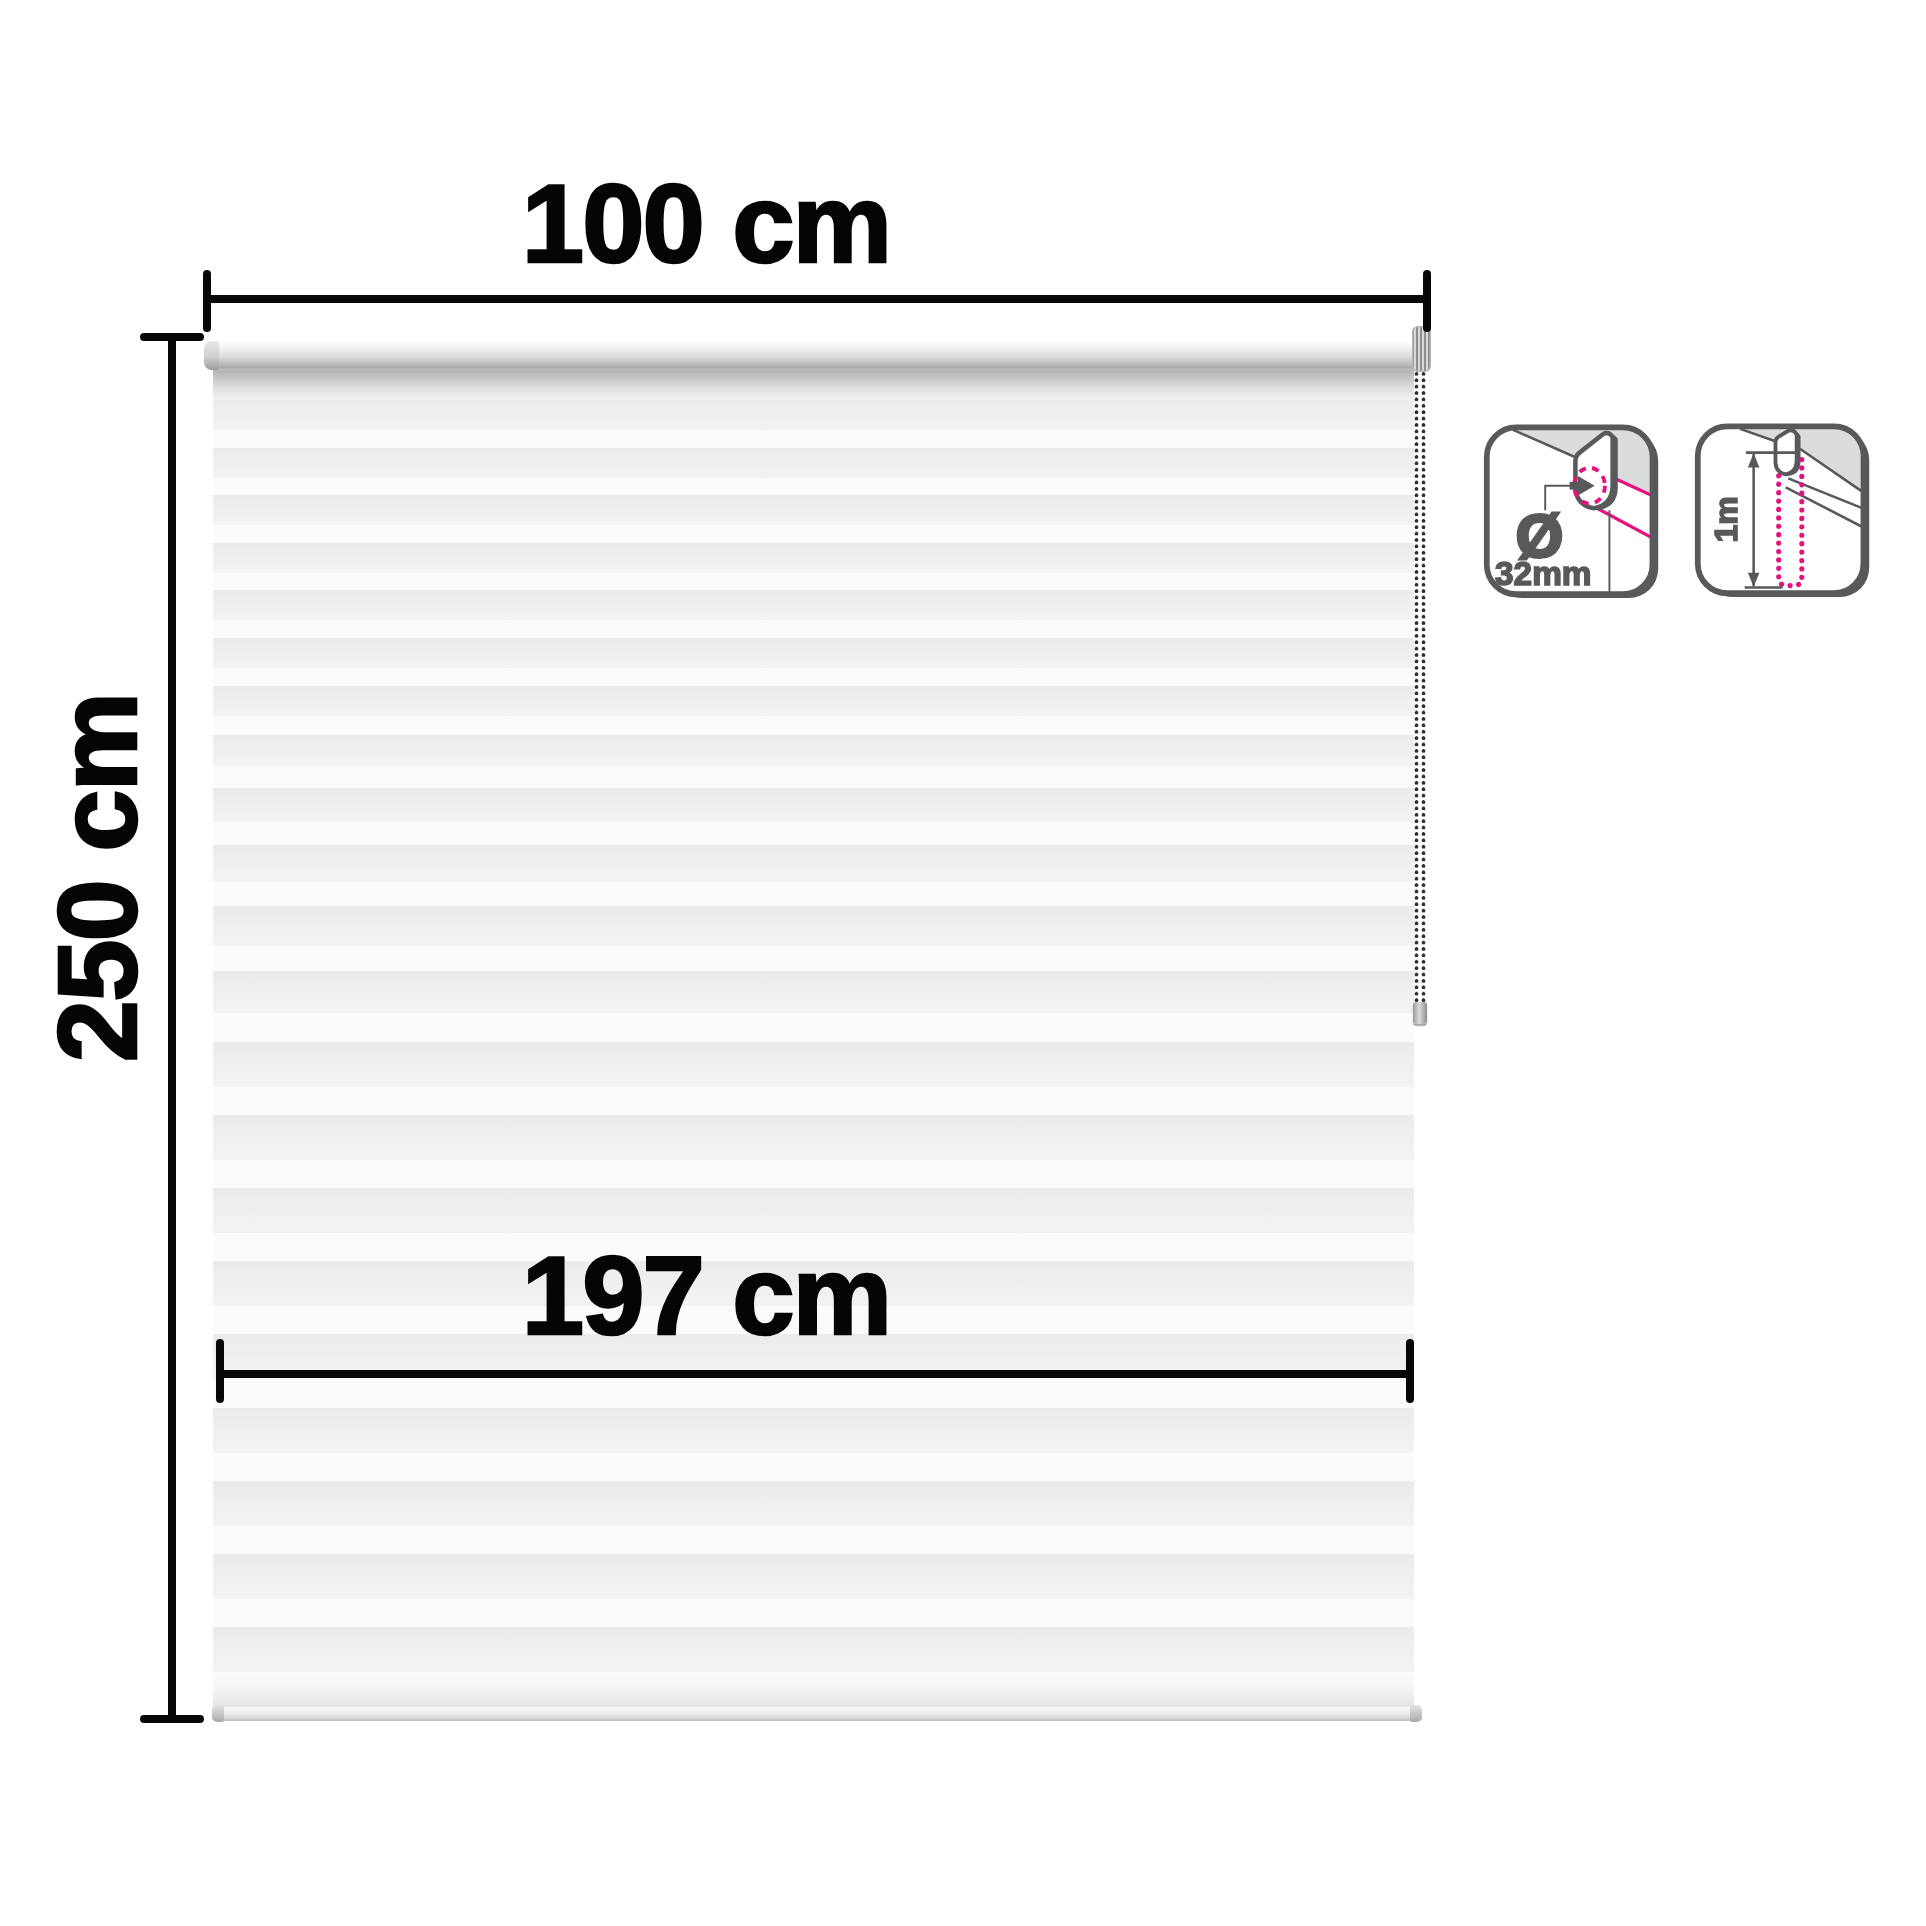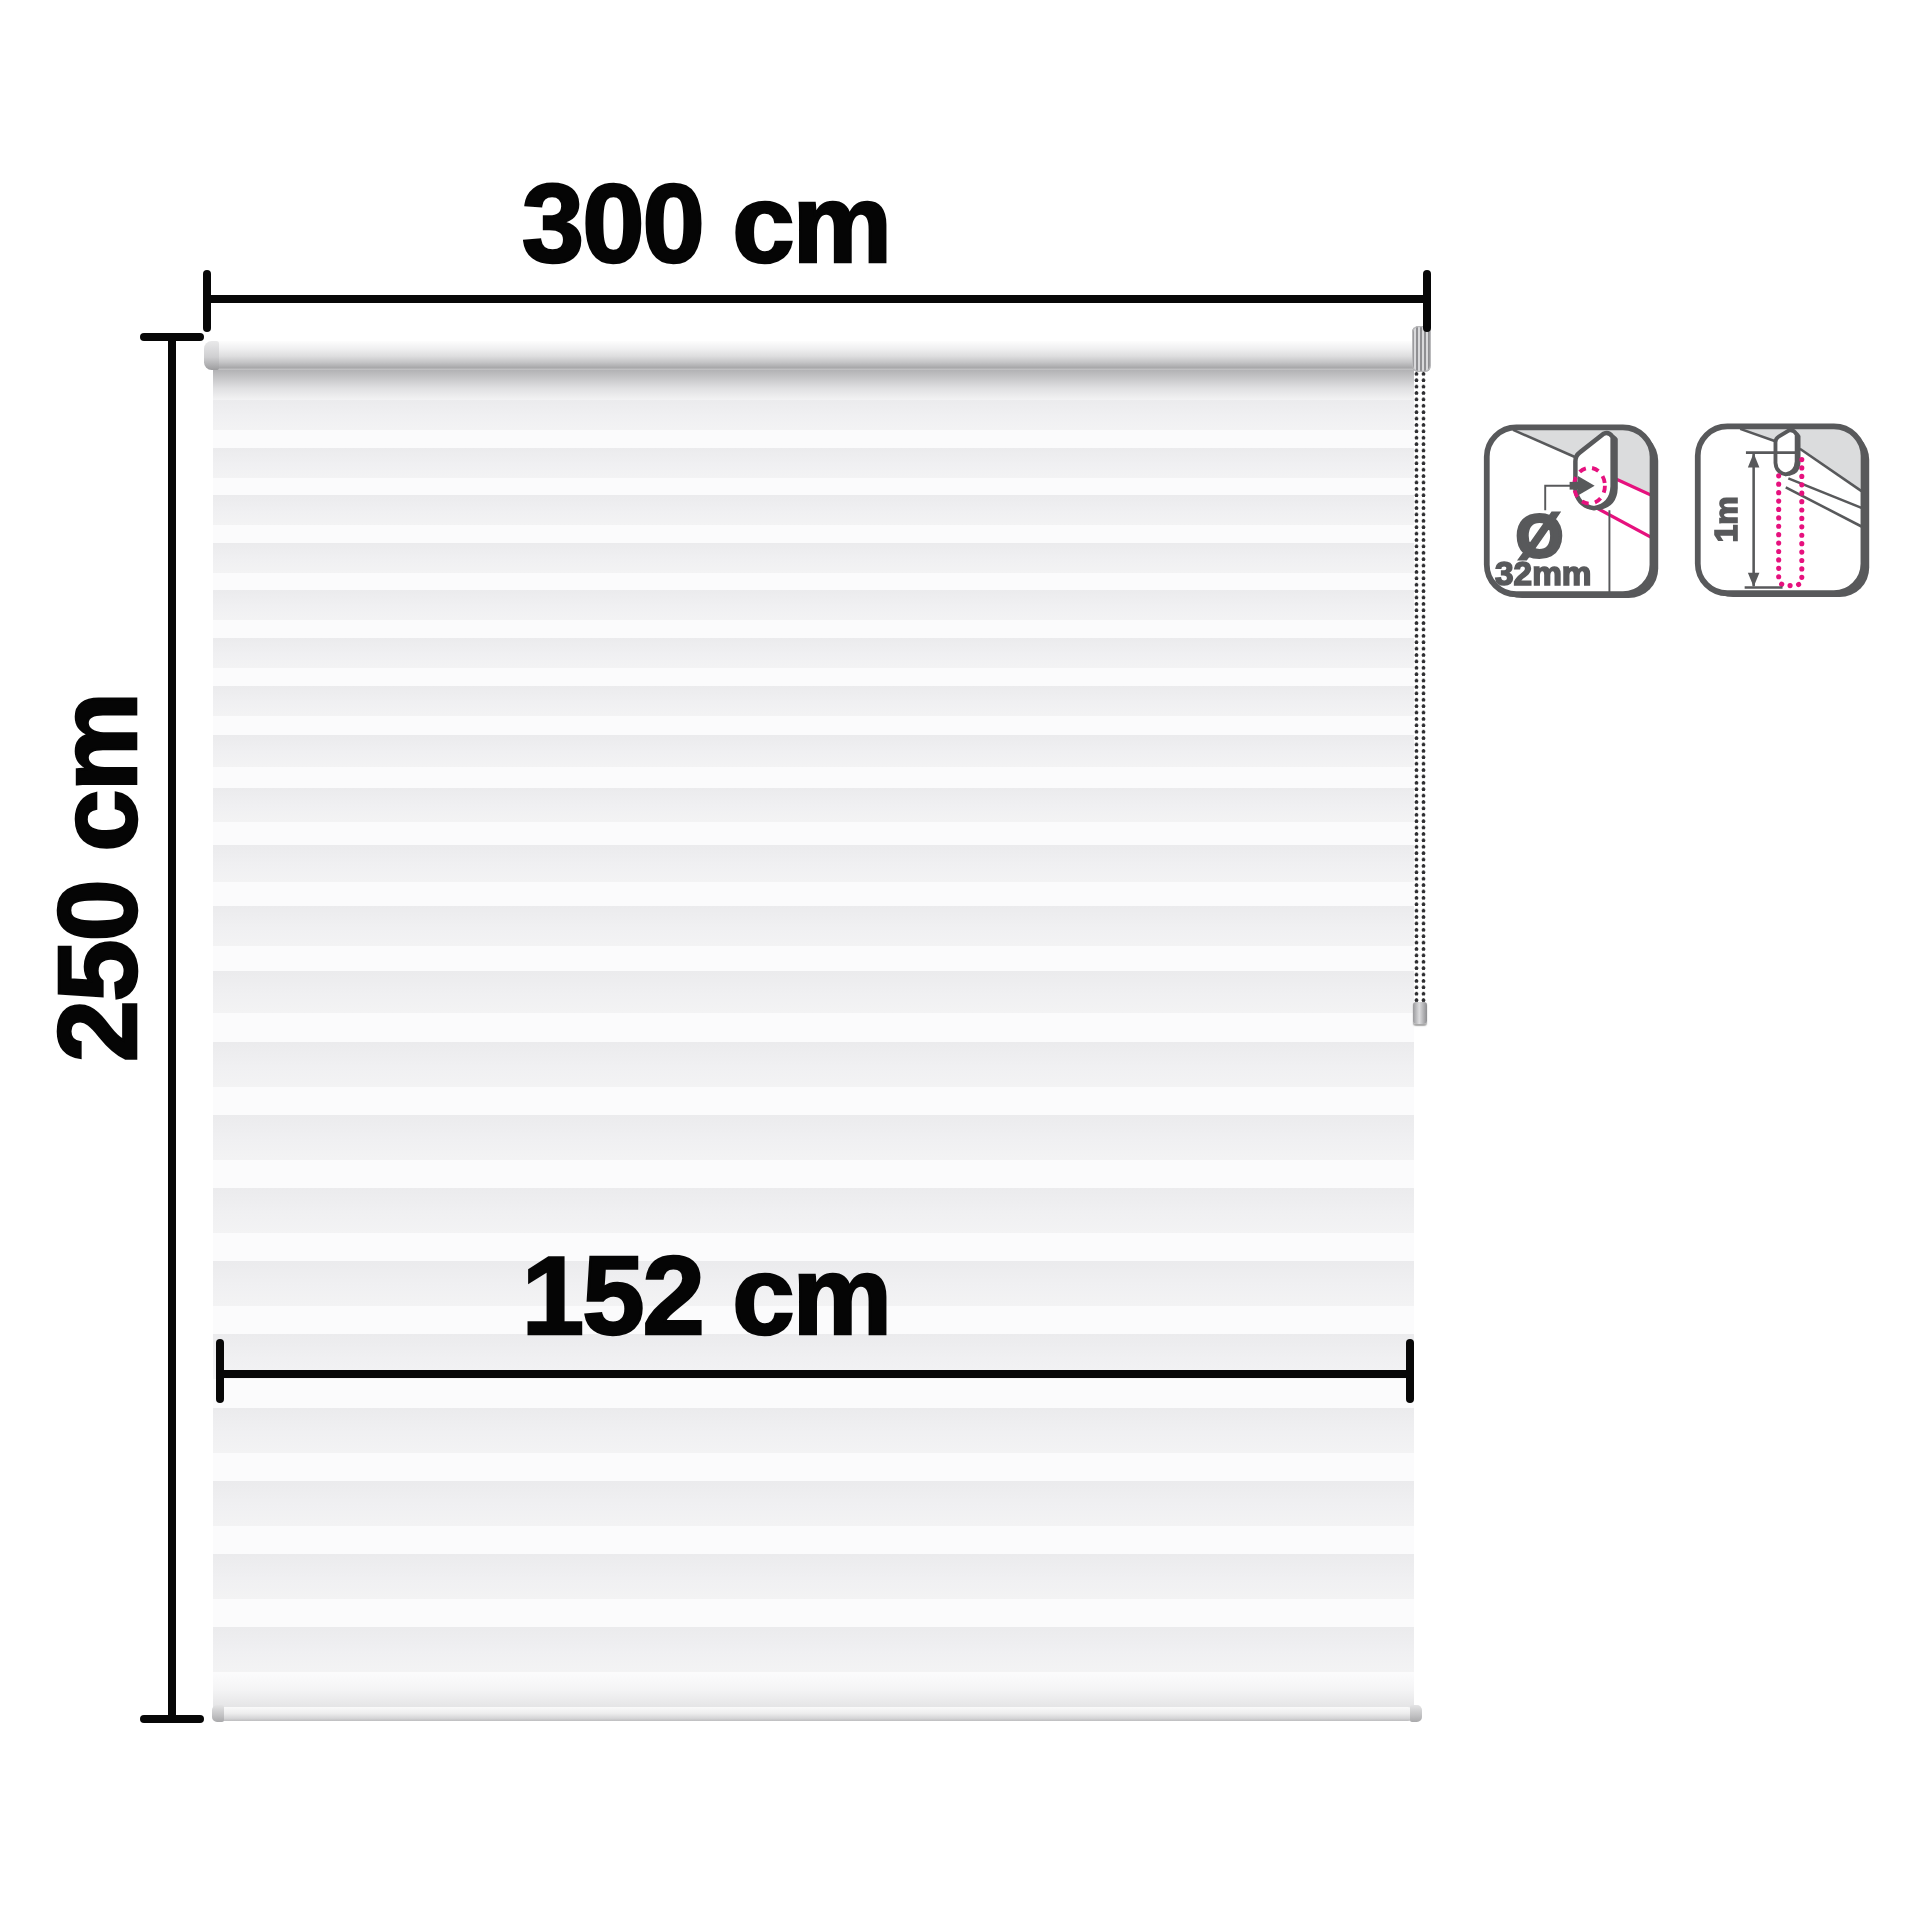--- a/index.html
+++ b/index.html
@@ -122,31 +122,31 @@
   </div>
 
 <div class="abs" id="bottom-bar"></div>
 <div class="abs" id="bottom-bar-cap-left"></div>
 <div class="abs" id="bottom-bar-cap-right"></div>
 
 <div class="chain-strand" id="chain-strand-a"></div>
 <div class="chain-strand" id="chain-strand-b"></div>
 <div class="abs" id="chain-connector"></div>
 
-<div class="dim-label" id="label-width">300 cm</div>
+<div class="dim-label" id="label-width">100 cm</div>
 <div class="dim" id="dim-top-line"></div>
 <div class="dim" id="dim-top-tick-left"></div>
 <div class="dim" id="dim-top-tick-right"></div>
 
 <div class="dim-label" id="label-height">250 cm</div>
 <div class="dim" id="dim-left-line"></div>
 <div class="dim" id="dim-left-tick-top"></div>
 <div class="dim" id="dim-left-tick-bottom"></div>
 
-<div class="dim-label" id="label-fabric-width">152 cm</div>
+<div class="dim-label" id="label-fabric-width">197 cm</div>
 <div class="dim" id="dim-mid-line"></div>
 <div class="dim" id="dim-mid-tick-left"></div>
 <div class="dim" id="dim-mid-tick-right"></div>
 
 <div class="abs" id="badge-diameter">
   <svg width="183" height="180" viewBox="0 0 285 280">
     <defs>
         <clipPath id="clip1">
           <rect x="9" y="5" width="258" height="260" rx="46"></rect>
         </clipPath>

